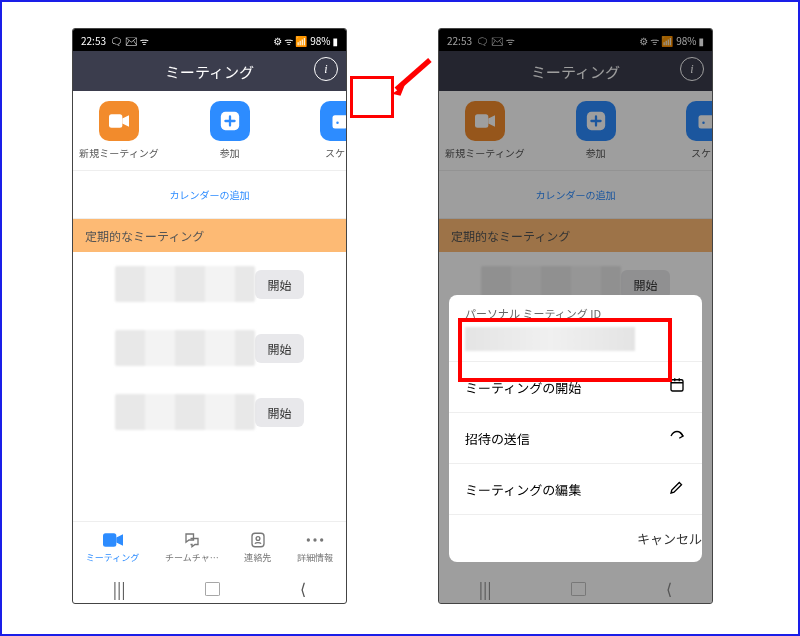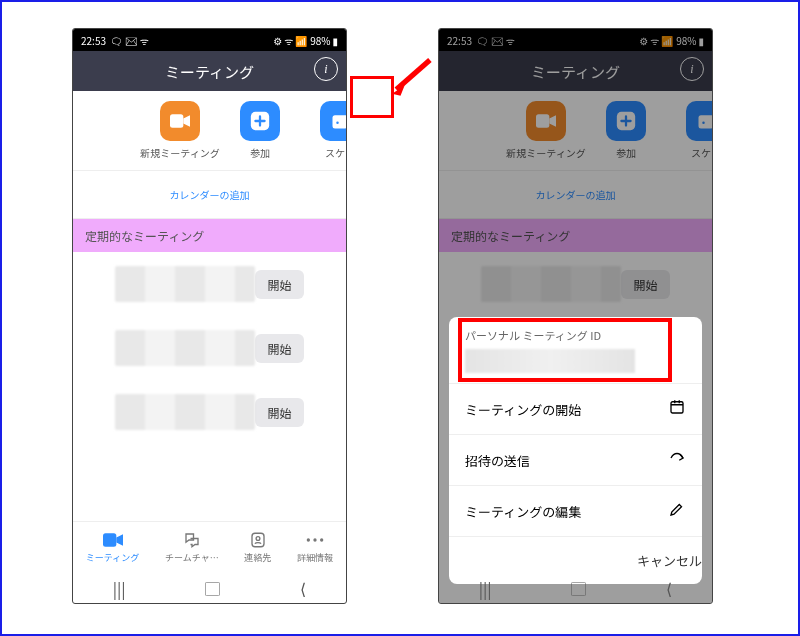--- a/index.html
+++ b/index.html
@@ -58,21 +58,21 @@
     align-items: center;
     justify-content: center;
     font-family: Georgia, serif;
     font-style: italic;
     font-size: 12px;
   }
 
   .action-row {
     height: 80px;
     display: flex;
-    justify-content: flex-end;
+    justify-content: space-between;
     align-items: flex-start;
     padding: 10px 6px 0 6px;
     border-bottom: 1px solid #eee;
   }
   .action-item { text-align: center; width: 80px; }
   .action-icon {
     width: 40px; height: 40px; border-radius: 10px;
     margin: 0 auto 4px auto;
     display: flex; align-items: center; justify-content: center;
   }
@@ -84,21 +84,21 @@
     text-align: center;
     padding: 16px 0;
     font-size: 10px;
     color: #2d8cff;
     border-bottom: 1px solid #eee;
   }
   .recurring {
     padding: 8px 12px;
     font-size: 12px;
     color: #555;
-    background:#f0abfc;
+    background:#fdba74;
   }
   .meeting-item {
     display: flex;
     justify-content: center;
     align-items: center;
     padding: 10px 12px;
     height: 64px;
   }
   .blurred {
     width: 140px; height: 36px;
@@ -135,21 +135,21 @@
     justify-content: space-around;
     align-items: center;
     color: #555;
   }
 
   
   .dim { position:absolute; inset:0; background: rgba(0,0,0,0.38); }
 
   .sheet {
     position: absolute;
-    left: 10px; right: 10px; bottom: 19px;
+    left: 10px; right: 10px; bottom: 41px;
     background: #fff;
     border-radius: 8px;
     overflow: hidden;
   }
   .sheet-section {
     padding: 10px 16px;
   }
   .pmi-label { font-size: 11px; color: #666; margin-bottom: 6px; }
   .pmi-blur {
     width: 170px; height: 24px;

